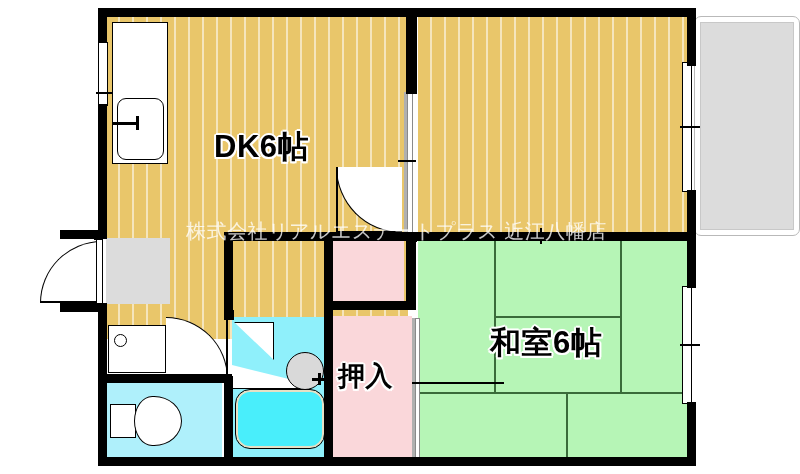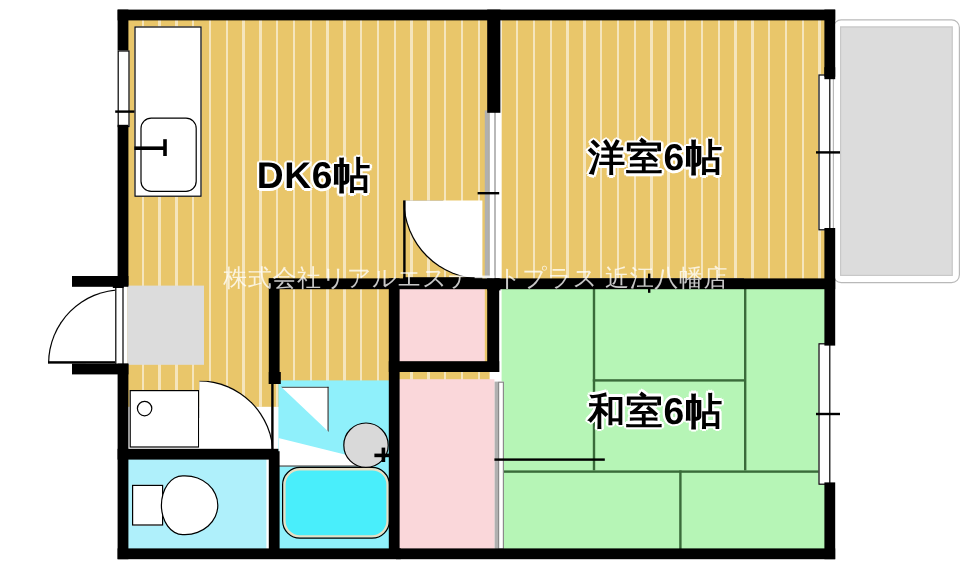--- a/index.html
+++ b/index.html
@@ -113,21 +113,20 @@
   <div class="abs door-arc" style="left:336px;top:167px;width:66px;height:66px;border-radius:0 0 0 100%;
               border-top:none;border-right:none;background:#fff;"></div>
   <div class="abs thin-line" style="left:336px;top:167px;width:2px;height:66px;"></div>
   <div class="abs thin-line" style="left:336px;top:231px;width:66px;height:2px;"></div>
 
   <div class="abs slide-rail" style="left:404px;top:92px;width:3px;height:146px;"></div>
   <div class="abs sliding" style="left:407px;top:92px;width:6px;height:146px;"></div>
   <div class="abs thin-line" style="left:398px;top:160px;width:18px;height:1.6px;"></div>
 
   <div class="abs fill-yo" style="left:418px;top:16px;width:270px;height:223px;"></div>
-  <div class="lbl lbl-yo" style="left:490px;top:111px;">洋室6帖</div>
 
   <div class="abs fill-white" style="left:682px;top:62px;width:10px;height:130px;border:1.3px solid #000;"></div>
   <div class="abs thin-line" style="left:680px;top:126px;width:20px;height:1.6px;"></div>
 
   <div class="abs fill-wa" style="left:418px;top:240px;width:270px;height:218px;"></div>
 
   <div class="abs tatami-line" style="left:418px;top:240px;width:1.6px;height:0px;"></div>
   <div class="abs tatami-line" style="left:494px;top:316px;width:127px;height:1.6px;"></div>
   <div class="abs tatami-line" style="left:418px;top:392px;width:270px;height:1.6px;"></div>
   <div class="abs tatami-line" style="left:494px;top:240px;width:1.6px;height:152px;"></div>
@@ -142,20 +141,21 @@
   <div class="abs slide-rail" style="left:412px;top:318px;width:3px;height:140px;"></div>
   <div class="abs sliding" style="left:415px;top:318px;width:5px;height:140px;"></div>
   <div class="abs thin-line" style="left:404px;top:382px;width:100px;height:1.6px;"></div>
 
   <div class="abs fill-white" style="left:470px;top:232px;width:150px;height:8px;border:1.2px solid #000;"></div>
   <div class="abs thin-line" style="left:540px;top:228px;width:1.6px;height:16px;"></div>
 
   <div class="abs fill-pink" style="left:332px;top:240px;width:72px;height:62px;"></div>
 
   <div class="abs fill-pink" style="left:332px;top:316px;width:80px;height:142px;"></div>
+  <div class="lbl lbl-oshi" style="left:338px;top:358px;">押入</div>
 
   <div class="abs genkan-step fill-gray" style="left:106px;top:238px;width:64px;height:66px;"></div>
 
   <div class="abs door-arc" style="left:40px;top:241px;width:62px;height:62px;border-radius:100% 0 0 0;
               border-right:none;border-bottom:none;background:#fff;"></div>
   <div class="abs thin-line" style="left:99px;top:241px;width:2px;height:62px;"></div>
   <div class="abs thin-line" style="left:40px;top:301px;width:62px;height:2px;"></div>
   <div class="abs fill-white" style="left:96px;top:238px;width:7px;height:68px;border:1.2px solid #000;"></div>
 
   <div class="abs wm-box" style="left:108px;top:325px;width:58px;height:48px;"></div>

